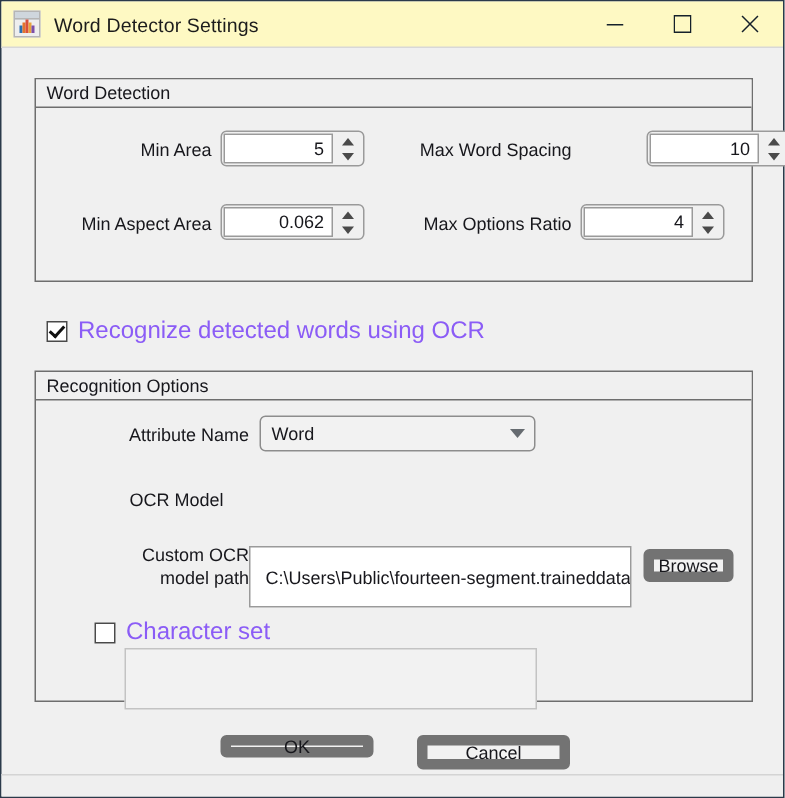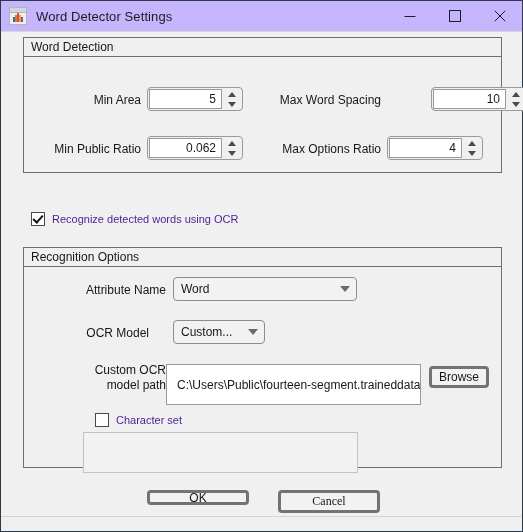--- a/index.html
+++ b/index.html
@@ -26,21 +26,21 @@
     border: 1px solid #2b3a4a;
     box-sizing: border-box;
   }
 
   
   .titlebar {
     position: absolute;
     left: 0; top: 0;
     width: 521px;
     height: 30px;
-    background: #c4b5fd;
+    background: #fef9c3;
     display: flex;
     align-items: center;
     border-bottom: 1px solid #d8d8d8;
     text-align: center;
   }
   .title-icon {
     width: 18px; height: 18px;
     margin-left: 8px;
     position: relative;
     background: #eeeeee;
@@ -183,22 +183,22 @@
     content: "";
     position: absolute;
     left: 3px; top: 0px;
     width: 4px; height: 8px;
     border: solid #101010;
     border-width: 0 2px 2px 0;
     transform: rotate(42deg);
   }
   .cb-label {
     margin-left: 7px;
-    font-size: 11px;
-    color: #4c1d95;
+    font-size: 16px;
+    color: #8b5cf6;
     white-space: nowrap;
   }
 
   
   .combo {
     position: absolute;
     height: 24px;
     border: 1px solid #8d8d8d;
     border-radius: 4px;
     background: #f2f2f2;
@@ -244,21 +244,21 @@
   }
   .textfield.disabled {
     background: #f2f2f2;
     border: 1px solid #c3c3c3;
     color: #9a9a9a;
   }
 
   
   .btn {
     position: absolute;
-    border: 3px solid #737373;
+    border: 7px solid #737373;
     border-radius: 4px;
     background: #f2f2f2;
     box-sizing: border-box;
     display: flex;
     align-items: center;
     justify-content: center;
     font-size: 12px;
     color: #17171c;
     font-family: "Liberation Sans", sans-serif;
     white-space: nowrap;
@@ -303,21 +303,21 @@
       </div>
       <div class="win-btn">
         <svg width="12" height="12" viewBox="0 0 12 12">
             <line x1="0.7" y1="0.7" x2="11.3" y2="11.3" stroke="#15212b" stroke-width="1"></line>
             <line x1="11.3" y1="0.7" x2="0.7" y2="11.3" stroke="#15212b" stroke-width="1"></line>
           </svg>
       </div>
     </div>
   </div>
 
-  <div class="groupbox" style="left:22px; top:36px; width:479px; height:136px;">
+  <div class="groupbox" style="left:22px; top:51px; width:479px; height:136px;">
     <div class="group-title">Word Detection</div>
   </div>
 
   <div class="lbl right" style="left:30px; top:92px; width:110px;">Min Area</div>
   <div class="spinner" style="left:146px; top:86px; width:96px;">
     <div class="sp-input">5</div>
     <div class="sp-btns">
       <div class="sp-up">
           <span class="tri-up"></span>
         </div>
@@ -333,21 +333,21 @@
     <div class="sp-btns">
       <div class="sp-up">
           <span class="tri-up"></span>
         </div>
       <div class="sp-dn">
           <span class="tri-dn"></span>
         </div>
     </div>
   </div>
 
-  <div class="lbl right" style="left:30px; top:141px; width:110px;">Min Public Ratio</div>
+  <div class="lbl right" style="left:30px; top:141px; width:110px;">Min Aspect Area</div>
   <div class="spinner" style="left:146px; top:135px; width:96px;">
     <div class="sp-input">0.062</div>
     <div class="sp-btns">
       <div class="sp-up">
           <span class="tri-up"></span>
         </div>
       <div class="sp-dn">
           <span class="tri-dn"></span>
         </div>
     </div>
@@ -377,40 +377,34 @@
 
   <div class="lbl right" style="left:55px; top:282px; width:110px;">Attribute Name</div>
   <div class="combo" style="left:172px; top:276px; width:184px;">
     <div class="combo-text">Word</div>
     <div class="combo-arrow">
         <span class="arrow-dn"></span>
       </div>
   </div>
 
   <div class="lbl right" style="left:38px; top:325px; width:110px;">OCR Model</div>
-  <div class="combo" style="left:172px; top:319px; width:92px;">
-    <div class="combo-text">Custom...</div>
-    <div class="combo-arrow">
-        <span class="arrow-dn"></span>
-      </div>
-  </div>
 
   <div class="lbl right" style="left:55px; top:377px; width:110px;">model path</div>
   <div class="lbl right" style="left:55px; top:362px; width:110px;">Custom OCR</div>
   <div class="textfield" style="left:165px; top:363px; width:255px;">
     <span>C:\Users\Public\fourteen-segment.traineddata</span>
   </div>
   <div class="btn" style="left:428px; top:365px; width:60px; height:22px;">Browse</div>
 
-  <div class="cbrow" style="left:62px; top:412px;margin-left:32px;">
+  <div class="cbrow" style="left:62px; top:412px;">
     <div class="cbox"></div>
     <div class="cb-label">Character set</div>
   </div>
   <div class="textfield disabled" style="left:82px; top:431px; width:275px;" title="">
     <span></span>
   </div>
 
   <div class="btn" style="left:146px; top:489px; width:102px; height:15px;">OK</div>
-  <div class="btn" style="left:277px; top:489px; width:102px; height:23px;font-family:Liberation Serif, serif;">Cancel</div>
+  <div class="btn" style="left:277px; top:489px; width:102px; height:23px;">Cancel</div>
 
   <div class="bottom-strip"></div>
 
 </div>
 
 </body></html>

